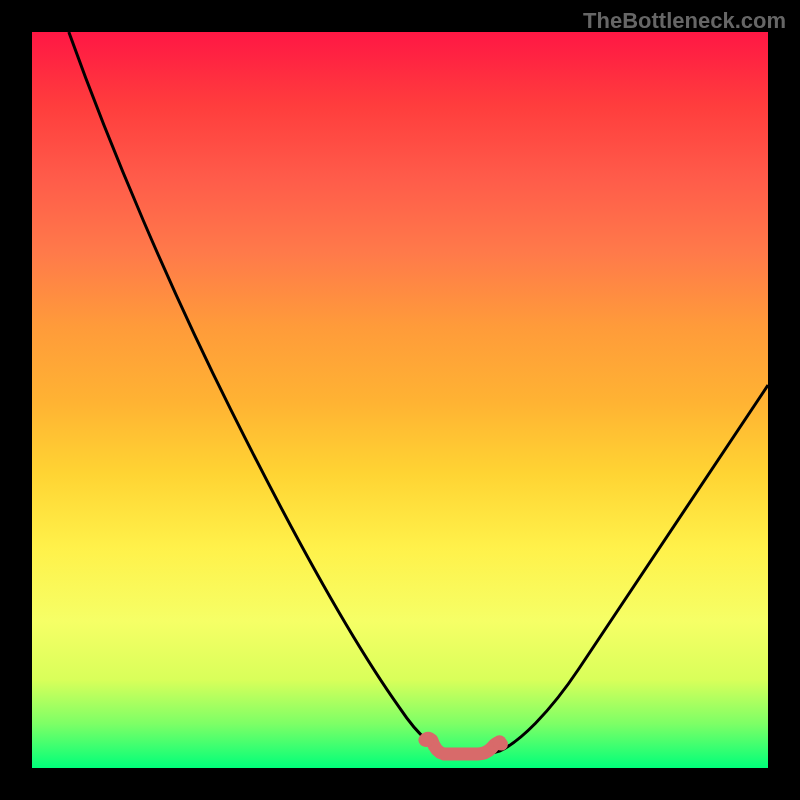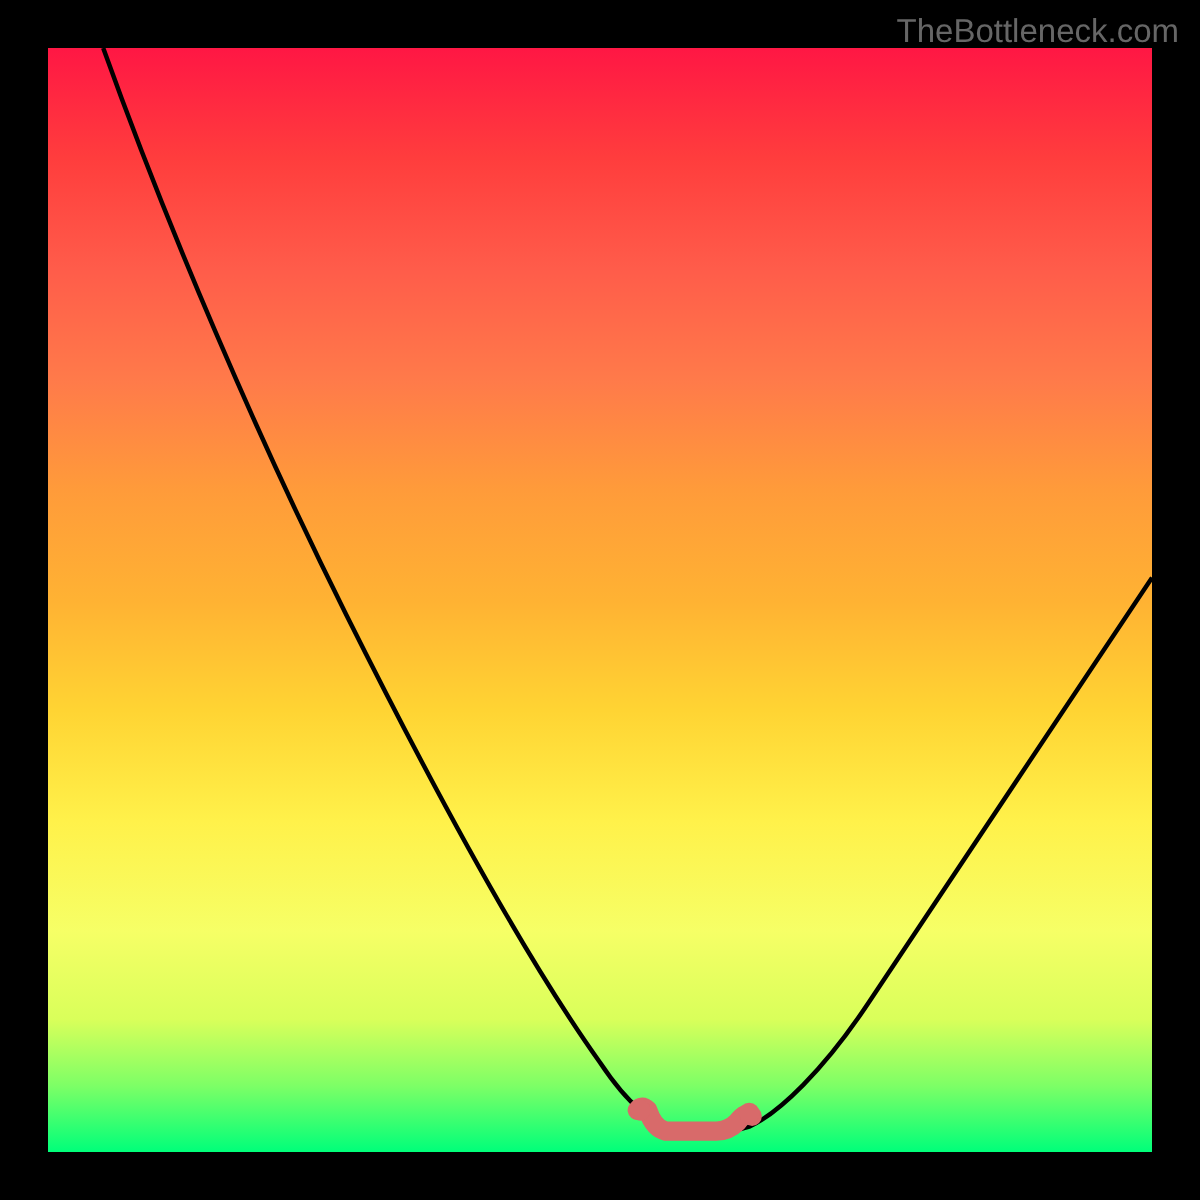--- a/index.html
+++ b/index.html
@@ -10,21 +10,21 @@
     background: #000;
     position: relative;
     font-family: Arial, sans-serif;
   }
   .watermark {
     position: absolute;
     top: 8px;
     right: 14px;
     color: #666;
     font-size: 22px;
-    font-weight: normal;
+    font-weight: bold;
     z-index: 10;
   }
   .plot-frame {
     position: absolute;
     left: 30px;
     top: 30px;
     width: 740px;
     height: 740px;
     background: linear-gradient(to bottom,
       #ff1744 0%,

